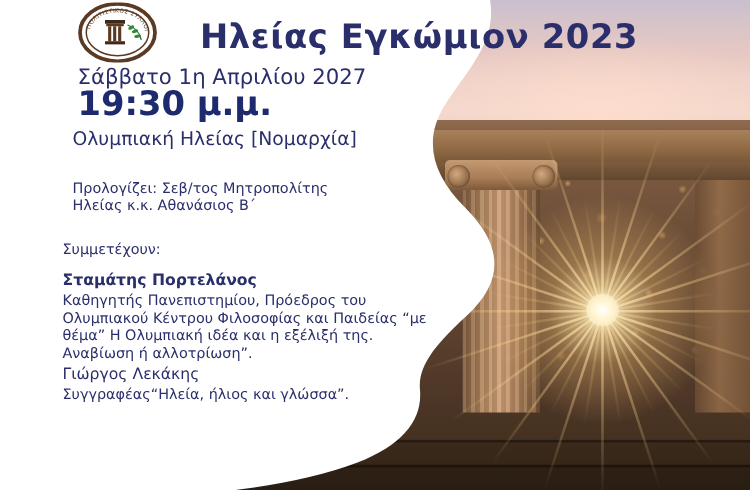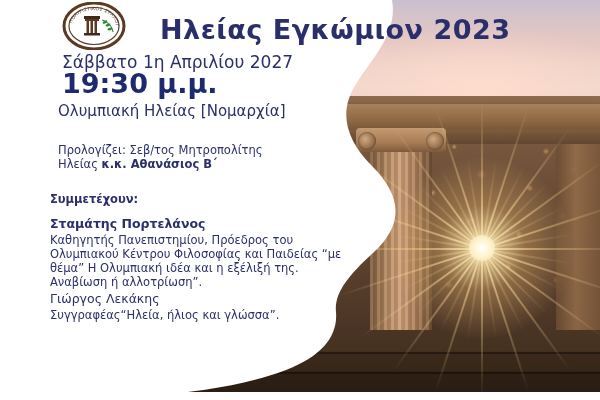--- a/index.html
+++ b/index.html
@@ -179,25 +179,25 @@
 
   .venue {
     position:absolute; left:58px; top:103px;
     font-size:15px; line-height:17px; color:#2a2f6b;
   }
 
   .prologue {
     position:absolute; left:58px; top:143px;
     font-size:11.5px; line-height:14px; color:#2a2f6b;
   }
-  .prologue b { font-weight:bold; }
+  .prologue b { font-weight:normal; }
 
   .participants-label {
     position:absolute; left:50px; top:192px;
-    font-size:11.5px; font-weight:bold; color:#2a2f6b;
+    font-size:11.5px; font-weight:normal; color:#2a2f6b;
   }
 
   .speaker1-name {
     position:absolute; left:50px; top:216px;
     font-size:12.5px; font-weight:bold; color:#2a2f6b;
   }
   .speaker1-desc {
     position:absolute; left:50px; top:233px;
     width:300px;
     font-size:11.5px; line-height:14px; color:#2a2f6b;

